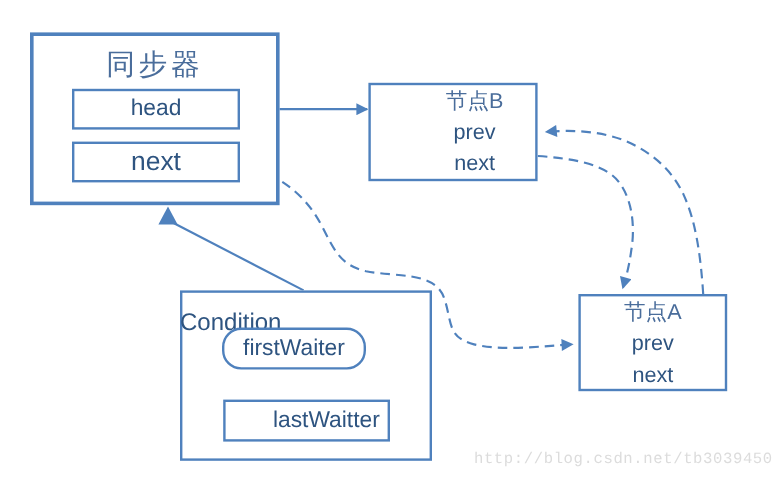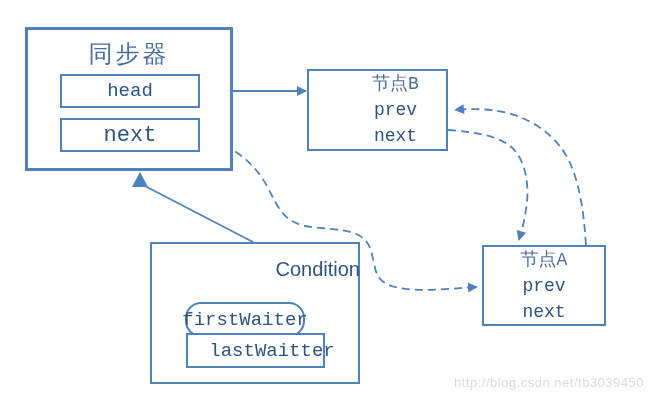--- a/index.html
+++ b/index.html
@@ -15,21 +15,20 @@
     width: 650px;
     height: 403px;
     background: #ffffff;
     font-family: "Liberation Sans", "DejaVu Sans", sans-serif;
     overflow: hidden;
   }
   .box {
     position: absolute;
     background: #ffffff;
     border: 2px solid var(--accent, #4f81bd);
-    font-family: Liberation Mono, monospace;
   }
   
   .sync-box   { left: 25px;  top: 27px;  width: 208px; height: 144px; border-width: 3px; }
   .sync-title {
     position: absolute; left: 25px; top: 38px; width: 208px;
     text-align: center; font-size: 24px; letter-spacing: 3px;
     color: var(--title-text, #4a6d9b);
   }
   .head-box { left: 60px; top: 74px;  width: 140px; height: 34px; }
   .tail-box { left: 60px; top: 118px; width: 140px; height: 34px; }
@@ -45,33 +44,33 @@
   .node-inner {
     display: flex; flex-direction: column; align-items: center; justify-content: center;
     width: 100%; height: 100%;
     font-size: 18px; line-height: 26px; color: var(--field-text, #2e5480);
   }
   .node-title { color: var(--title-text, #4a6d9b); }
   
   .cond-box   { left: 150px; top: 242px; width: 210px; height: 142px; }
   .cond-title {
     position: absolute; left: 150px; top: 258px; width: 210px;
-    text-align: right; font-size: 20px; color: var(--field-text, #2e5480);
+    text-align: left; font-size: 20px; color: var(--field-text, #2e5480);
   }
-  .firstwaiter-box { left: 185px; top: 302px; width: 120px; height: 35px; border-radius: 16px; }
+  .firstwaiter-box { left: 185px; top: 273px; width: 120px; height: 35px; border-radius: 16px; }
   .lastwaiter-box  { left: 186px; top: 333px; width: 139px; height: 35px; padding-left: 33px; }
   
   .edges-layer { position: absolute; left: 0; top: 0; width: 650px; height: 403px; pointer-events: none; }
   .edge { fill: none; stroke: var(--accent, #4f81bd); stroke-width: 1.8; }
   .edge.dashed { stroke-dasharray: 8 5; }
   .arrowhead { fill: var(--accent, #4f81bd); stroke: none; }
   
   .watermark {
     position: absolute; right: 6px; top: 375px;
-    font-family: Liberation Sans, sans-serif;
+    font-family: Liberation Mono, monospace;
     font-size: 13px; letter-spacing: 0.5px;
     color: var(--watermark-text, #dcdcdc);
   }
 </style>
 </head>
 <body>
 
 <div class="stage">
 
   <svg class="edges-layer" viewBox="0 0 650 403" aria-hidden="true">

